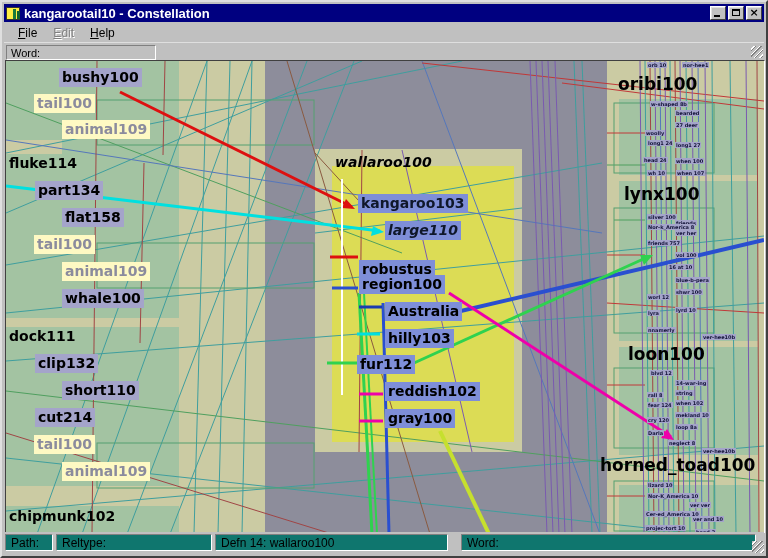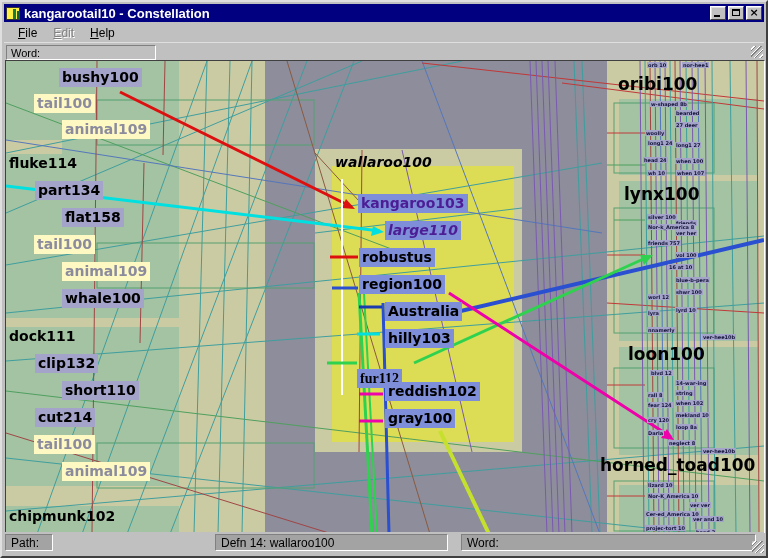--- a/index.html
+++ b/index.html
@@ -52,30 +52,30 @@
   .bg-tan{background:#cbcba3;}
   .bg-yellow{background:#dcdc55;}
   .edges{position:absolute;left:0;top:0;}
   .node{
     position:absolute;font:bold 14px "DejaVu Sans",sans-serif;color:#000;
     white-space:nowrap;padding:1px 3px;line-height:17px;
   }
   .node.box{background:#a4a4ca;}
   .node.graybox{background:#fef9c3;color:#8b8b9d;}
   .node.bluebox{background:#7e8ed8;}
-  .node.graybluebox{background:#7e8ed8;color:#4c1d95;}
+  .node.graybluebox{background:#7e8ed8;color:#0f172a;}
   .node.plain{background:transparent;}
   .node.heading{background:transparent;font-size:17px;padding:0;}
   .tiny{
     position:absolute;font:bold 5px "DejaVu Sans",sans-serif;line-height:6px;
     color:#14143a;background:#a4a4ca;padding:0 1px;white-space:nowrap;
   }
   .statusbar{position:absolute;left:2px;bottom:2px;right:2px;height:22px;background:#c0c0c0;}
   .sb-panel{
-    position:absolute;top:2px;height:17px;background:#a3a3a3;
+    position:absolute;top:2px;height:17px;background:#0f766e;
     border:1px solid;border-color:#808080 #fff #fff #808080;
     font-size:12px;color:#000;padding:1px 5px;white-space:nowrap;overflow:hidden;
   }
 </style>
 </head>
 <body>
 
 <div class="window">
 
   <div class="titlebar">
@@ -247,25 +247,25 @@
         <div class="node plain" style="left: 0px; top: 266px;">dock111</div>
         <div class="node box" style="left: 29px; top: 293px;">clip132</div>
         <div class="node box" style="left: 56px; top: 320px;">short110</div>
         <div class="node box" style="left: 29px; top: 347px;">cut214</div>
         <div class="node graybox" style="left: 28px; top: 374px;">tail100</div>
         <div class="node graybox" style="left: 56px; top: 401px;">animal109</div>
         <div class="node plain" style="left: 0px; top: 446px;">chipmunk102</div>
         <div class="node plain" style="left: 326px; top: 92px; font-style: italic;">wallaroo100</div>
         <div class="node graybluebox" style="left: 352px; top: 133px;">kangaroo103</div>
         <div class="node graybluebox" style="left: 379px; top: 160px; font-style: italic;">large110</div>
-        <div class="node bluebox" style="left: 353px; top: 187px; text-align: right;">robustus</div>
+        <div class="node bluebox" style="left: 353px; top: 199px; text-align: right;">robustus</div>
         <div class="node bluebox" style="left: 353px; top: 214px;">region100</div>
         <div class="node bluebox" style="left: 379px; top: 241px;">Australia</div>
         <div class="node bluebox" style="left: 379px; top: 268px;">hilly103</div>
-        <div class="node bluebox" style="left: 351px; top: 308px; font-family: Liberation Serif, serif;">fur112</div>
+        <div class="node bluebox" style="left: 351px; top: 294px;">fur112</div>
         <div class="node bluebox" style="left: 379px; top: 321px;">reddish102</div>
         <div class="node bluebox" style="left: 379px; top: 348px;">gray100</div>
         <div class="node heading" style="left: 612px; top: 15px;">oribi100</div>
         <div class="node heading" style="left: 618px; top: 125px;">lynx100</div>
         <div class="node heading" style="left: 622px; top: 285px;">loon100</div>
         <div class="node heading" style="left: 594px; top: 396px;">horned_toad100</div>
         <div class="tiny" style="left: 641px; top: 1px;">orb 10</div>
         <div class="tiny" style="left: 676px; top: 1px;">nor-hee1</div>
         <div class="tiny" style="left: 644px; top: 40px;">w-shaped 8b</div>
         <div class="tiny" style="left: 669px; top: 49px;">bearded</div>
@@ -308,18 +308,19 @@
         <div class="tiny" style="left: 683px; top: 441px;">ver ver</div>
         <div class="tiny" style="left: 639px; top: 450px;">Cer-ed_America 10</div>
         <div class="tiny" style="left: 686px; top: 455px;">ver and 10</div>
         <div class="tiny" style="left: 639px; top: 464px;">projec-tort 10</div>
         <div class="tiny" style="left: 689px; top: 468px;">head 2</div>
       </div>
   </div>
 
   <div class="statusbar">
     <div class="sb-panel" style="left:1px;width:48px;"><span>Path:</span></div>
+    <div class="sb-panel" style="left:52px;width:156px;"><span>Reltype:</span></div>
     <div class="sb-panel" style="left:211px;width:233px;"><span>Defn 14:  wallaroo100</span></div>
     <div class="sb-panel" style="left:457px;width:295px;"><span>Word:</span></div>
     <div class="grip" style="right:0;bottom:1px;"></div>
   </div>
 
 </div>
 
 </body></html>

